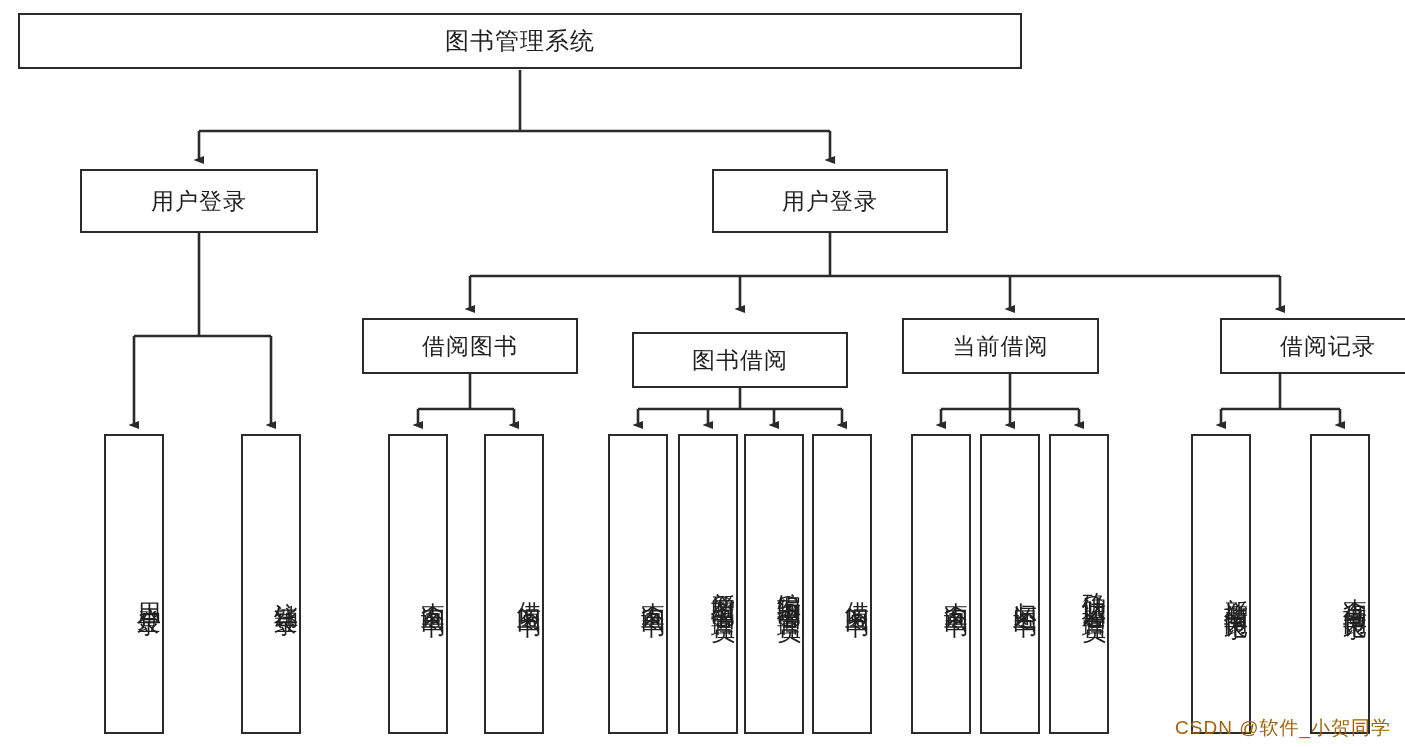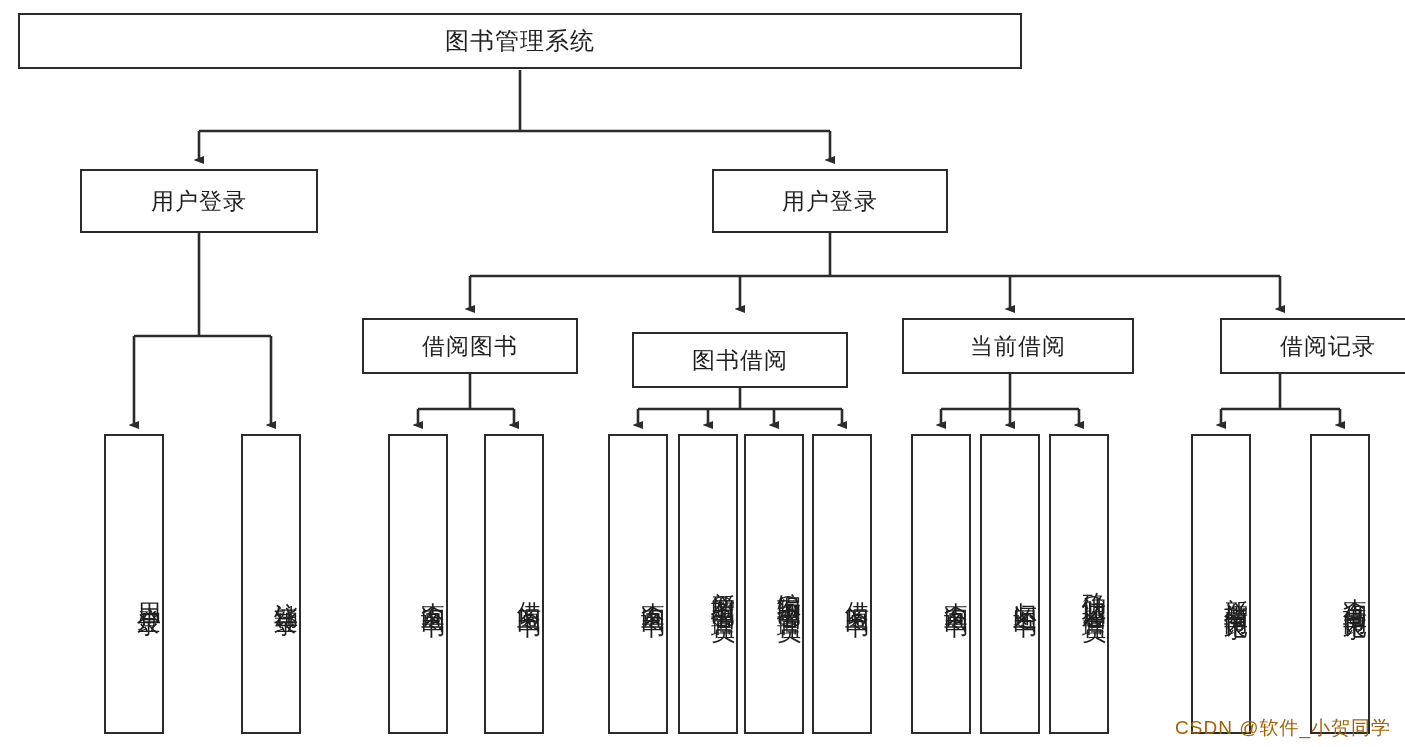--- a/index.html
+++ b/index.html
@@ -115,21 +115,21 @@
   <div class="node horiz" style="left:712px;top:169px;width:236px;height:64px;">
     <span>用户登录</span>
   </div>
 
   <div class="node horiz" style="left:362px;top:318px;width:216px;height:56px;">
     <span>借阅图书</span>
   </div>
   <div class="node horiz" style="left:632px;top:332px;width:216px;height:56px;">
     <span>图书借阅</span>
   </div>
-  <div class="node horiz" style="left:902px;top:318px;width:232px;height:56px;font-family:Liberation Serif, serif;">
+  <div class="node horiz" style="left:902px;top:318px;width:197px;height:56px;font-family:Liberation Serif, serif;">
     <span>当前借阅</span>
   </div>
   <div class="node horiz" style="left:1220px;top:318px;width:216px;height:56px;">
     <span>借阅记录</span>
   </div>
 
   <div class="node leaf" style="left:104px;top:434px;width:60px;height:300px;">
     <span>用户登录</span>
   </div>
   <div class="node leaf" style="left:241px;top:434px;width:60px;height:300px;">

